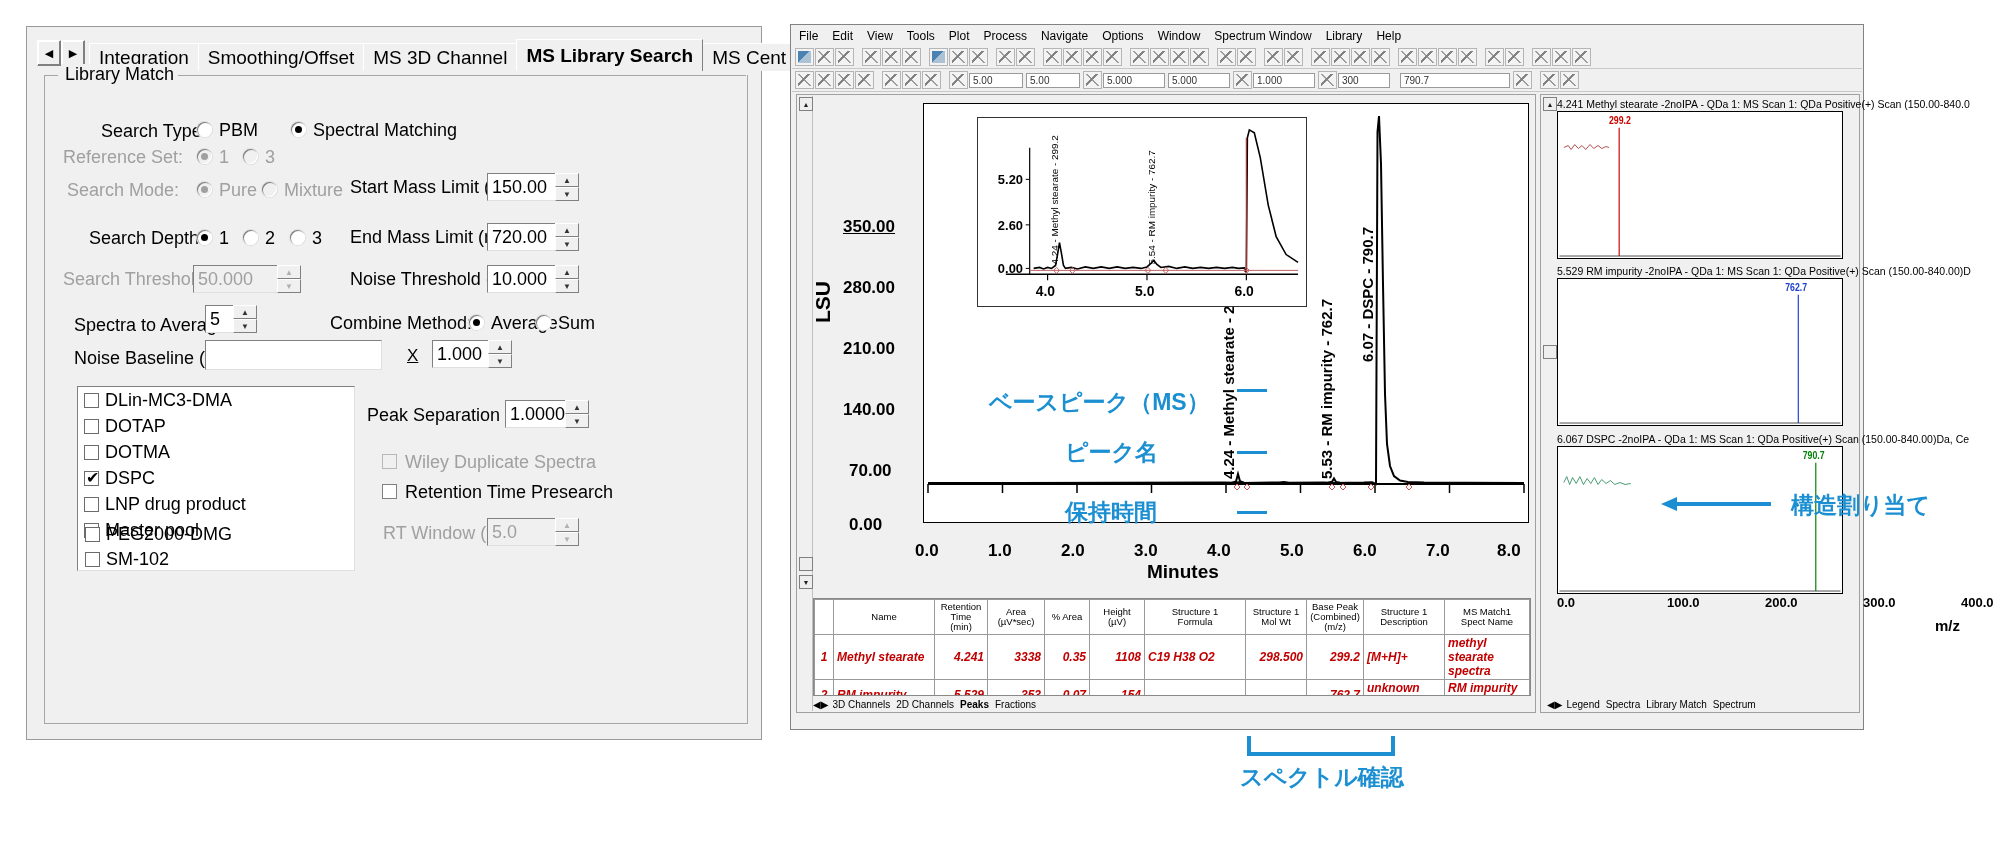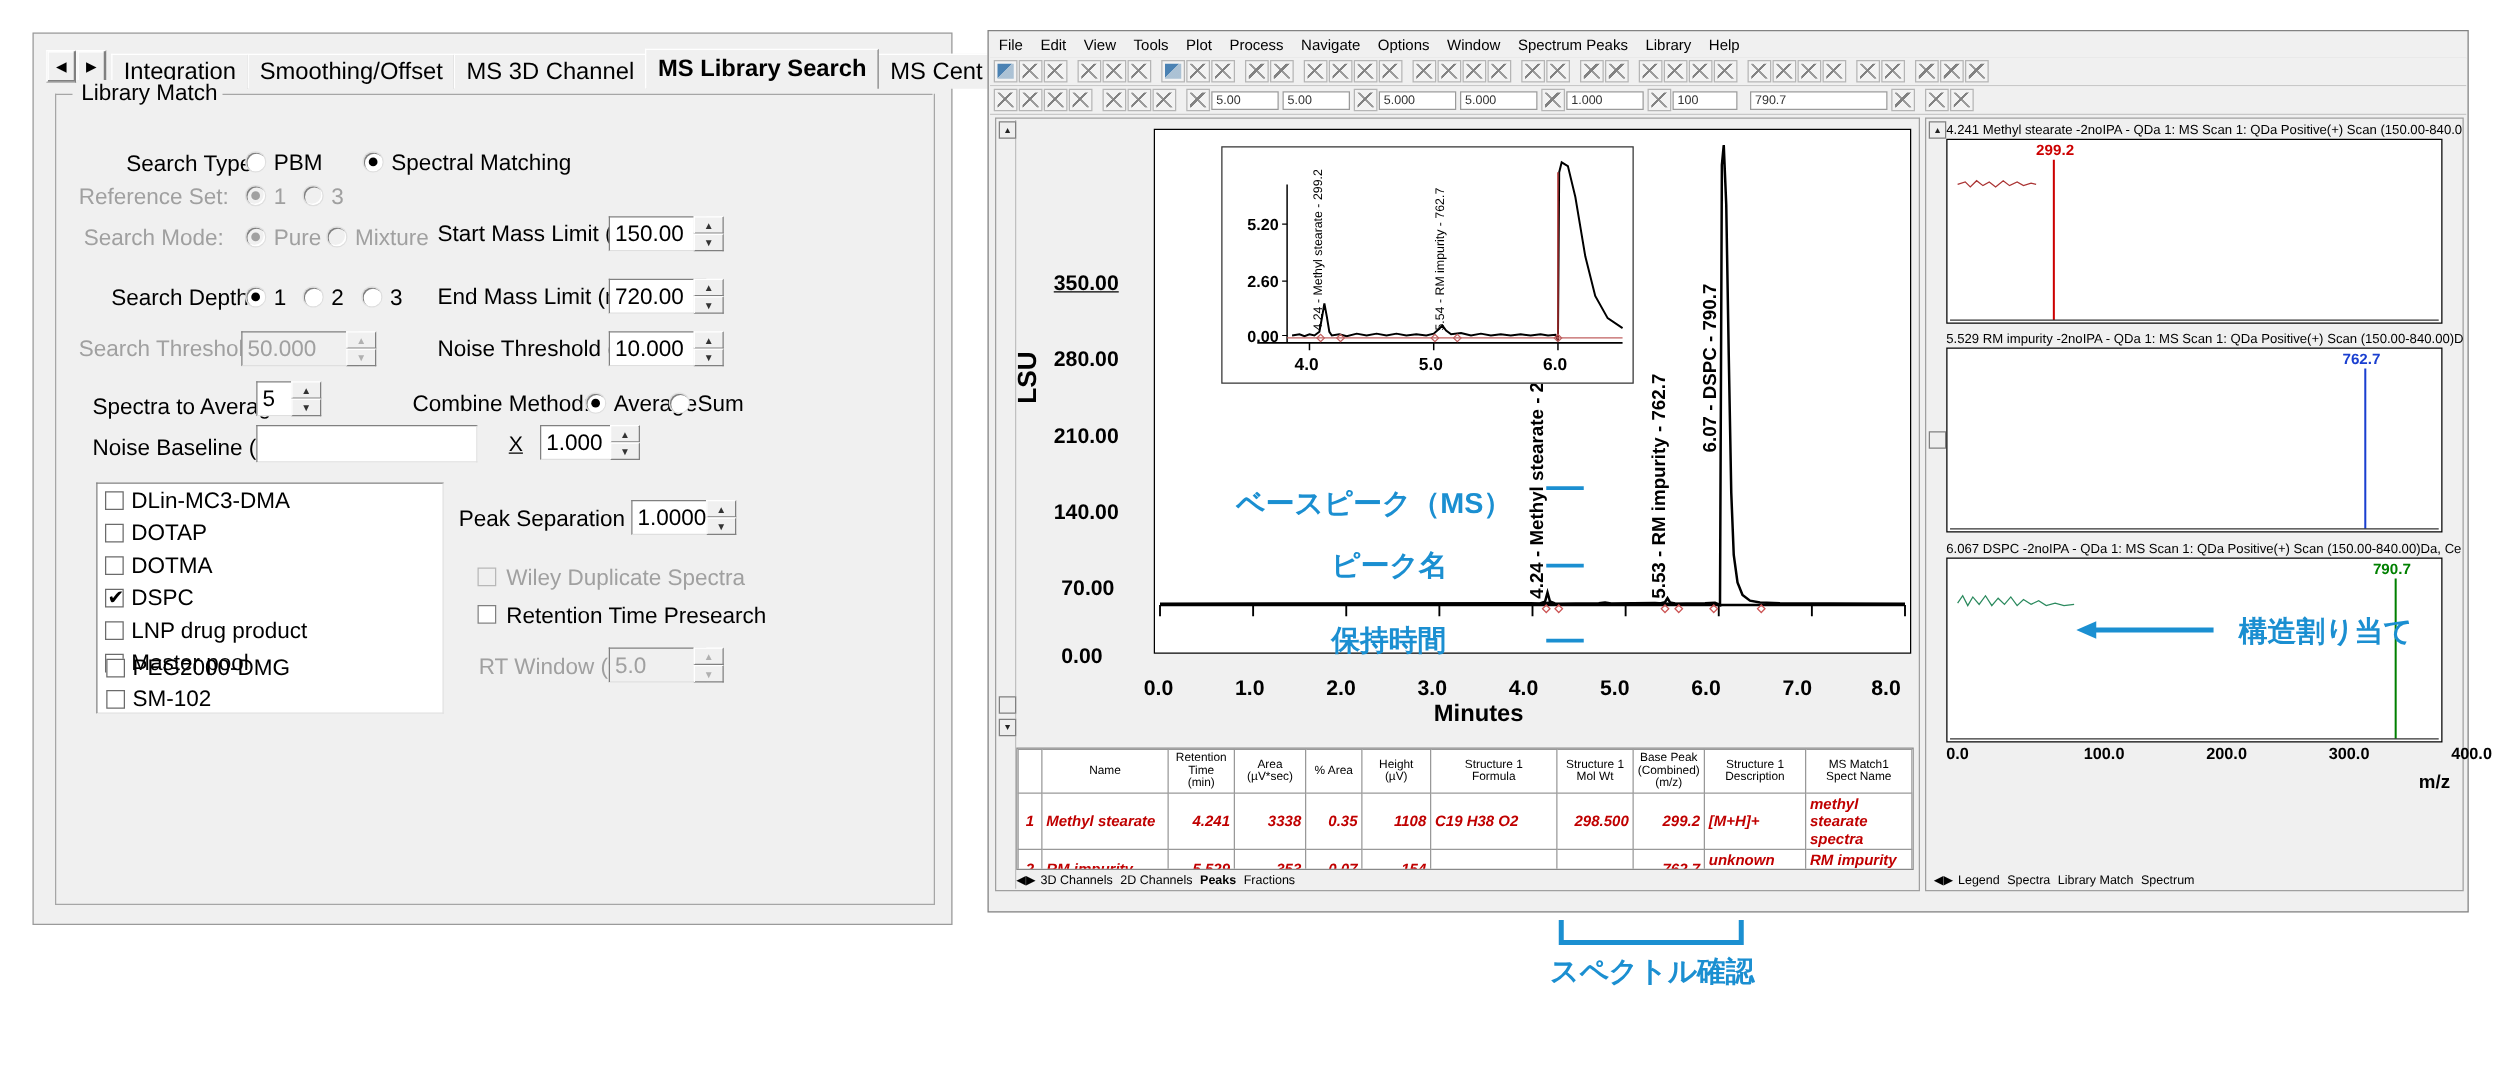--- a/index.html
+++ b/index.html
@@ -35,21 +35,21 @@
   .spin{position:absolute;width:24px;background:#f0f0f0;box-sizing:border-box;}
   .spin div{height:50%;border:1px solid #808080;border-top-color:#fff;border-left-color:#fff;box-sizing:border-box;display:flex;align-items:center;justify-content:center;font-size:8px;color:#333;background:#f0f0f0;}
   .spin.dis div{color:#b0b0b0;}
 
   .listbox{position:absolute;background:#fff;border:1px solid #808080;border-right-color:#dfdfdf;border-bottom-color:#dfdfdf;box-sizing:border-box;overflow:hidden;}
   .litem{height:26px;display:flex;align-items:center;font-size:18px;color:#000;padding-left:6px;}
   .litem .cb{width:15px;height:15px;border:1px solid #6b6b6b;background:#fff;box-sizing:border-box;margin-right:6px;position:relative;flex:0 0 auto;}
   .litem .cb .tk{position:absolute;left:1px;top:-4px;font-size:16px;color:#000;}
 
   
-  #right-app{position:absolute;left:790px;top:24px;width:1185px;height:706px;background:#f0f0f0;border:1px solid #828282;box-sizing:border-box;}
+  #right-app{position:absolute;left:790px;top:24px;width:1074px;height:706px;background:#f0f0f0;border:1px solid #828282;box-sizing:border-box;}
   .menubar{position:absolute;left:1px;top:1px;right:1px;height:20px;display:flex;align-items:center;background:#f0f0f0;border-bottom:1px solid #d6d6d6;}
   .menubar span{font-size:12px;color:#000;padding:0 7px;white-space:nowrap;}
   .tbrow{position:absolute;left:1px;right:1px;height:22px;background:#f0f0f0;border-bottom:1px solid #c8c8c8;display:flex;align-items:center;padding-left:3px;}
   .tbtn{width:19px;height:18px;margin-right:1px;border:1px solid #b5b5b5;background:#f3f3f3;box-sizing:border-box;position:relative;flex:0 0 auto;}
   .tbtn i{position:absolute;left:2px;top:2px;right:2px;bottom:2px;background:
       linear-gradient(135deg,transparent 40%,#6f6f6f 40%,#6f6f6f 50%,transparent 50%),
       linear-gradient(45deg,transparent 45%,#8d8d8d 45%,#8d8d8d 55%,transparent 55%);
       opacity:.85;}
   .tbtn.accent i{background:linear-gradient(135deg,#2d6ea8 0 45%,#9fb9cf 45% 100%);}
   .tsep{width:7px;flex:0 0 auto;}
@@ -259,21 +259,21 @@
   <div class="menubar">
     <span>File</span>
     <span>Edit</span>
     <span>View</span>
     <span>Tools</span>
     <span>Plot</span>
     <span>Process</span>
     <span>Navigate</span>
     <span>Options</span>
     <span>Window</span>
-    <span>Spectrum Peaks</span>
+    <span>Spectrum Window</span>
     <span>Library</span>
     <span>Help</span>
   </div>
 
   <div class="tbrow" style="top:21px;" id="tb1">
       <div class="tbtn accent">
         <i></i>
       </div>
       <div class="tbtn">
         <i></i>
@@ -427,21 +427,21 @@
       </div>
     <div class="tfield" style="width:62px;">5.000</div>
     <div class="tfield" style="width:62px;">5.000</div>
     <div class="tbtn">
         <i></i>
       </div>
     <div class="tfield" style="width:62px;">1.000</div>
     <div class="tbtn">
         <i></i>
       </div>
-    <div class="tfield" style="width:52px;">100</div>
+    <div class="tfield" style="width:52px;">300</div>
     <div class="tsep"></div>
     <div class="tfield" style="width:110px;">790.7</div>
     <div class="tbtn">
         <i></i>
       </div>
     <div class="tsep"></div>
     <div class="tbtn">
         <i></i>
       </div>
     <div class="tbtn">

